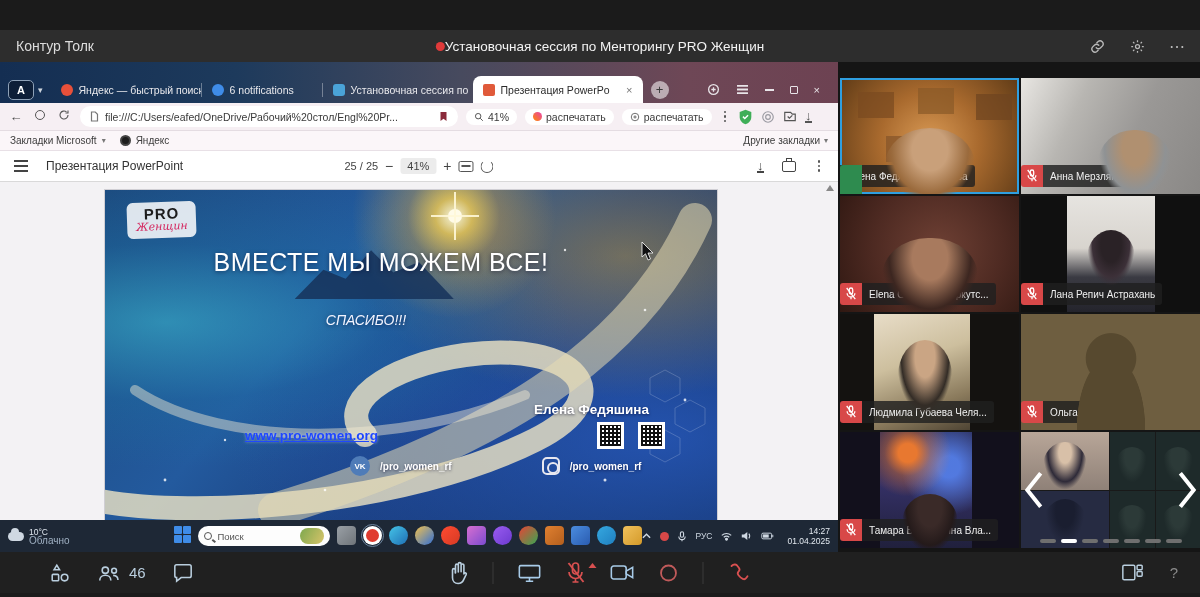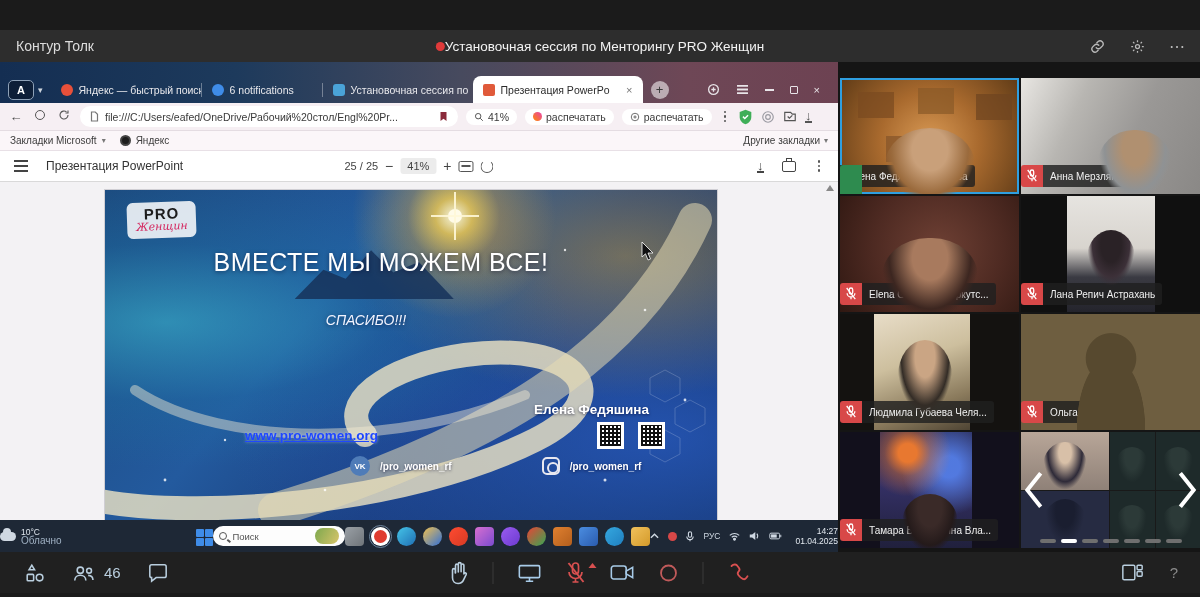--- a/index.html
+++ b/index.html
@@ -128,26 +128,26 @@
   .vk-badge { width:20px; height:20px; border-radius:50%; background:#4f7cb8; color:#fff; font-size:8px;
     font-weight:bold; display:flex; align-items:center; justify-content:center; }
   .ig-badge { width:18px; height:18px; border:2px solid #e8e8f0; border-radius:5px; position:relative; }
   .ig-badge::after { content:""; position:absolute; left:3px; top:3px; width:8px; height:8px;
     border:2px solid #e8e8f0; border-radius:50%; }
   .handle { color:#ffffff; font-size:10px; font-weight:bold; text-shadow:0 1px 3px rgba(0,0,40,.6); }
   .cursor-arrow { position:absolute; left:641px; top:60px; }
 
   
   .taskbar { position:absolute; left:0; top:458px; width:838px; height:32px; background:#1e2836;
-    display:flex; align-items:center; padding:0 0; }
+    display:flex; align-items:center; padding:0 8px; }
   .weather { display:flex; align-items:center; gap:5px; color:#dfe6ee; width:150px; }
   .cloud { width:16px; height:9px; background:#cfd8e2; border-radius:8px; position:relative; }
   .cloud::before { content:""; position:absolute; left:3px; top:-4px; width:8px; height:8px; border-radius:50%; background:#cfd8e2; }
   .wtxt .t1 { font-size:8.5px; line-height:9px; } .wtxt .t2 { font-size:10px; color:#9fb0c2; line-height:8px; }
-  .tb-center { display:flex; align-items:flex-end; margin-left:92px; }
+  .tb-center { display:flex; align-items:flex-start; gap:7px; margin-left:92px; }
   .start { width:17px; height:17px; display:grid; grid-template-columns:8px 8px; grid-template-rows:8px 8px; gap:1px; cursor:pointer; }
   .start i { background:#3f8ce8; border-radius:1px; }
   .searchpill { width:132px; height:20px; background:#fdfdfd; border-radius:10px; display:flex; align-items:center;
     padding:0 6px; gap:5px; cursor:text; }
   .searchpill .mag { width:8px; height:8px; border:1.5px solid #555; border-radius:50%; position:relative; flex:none; }
   .searchpill .mag::after { content:""; position:absolute; left:7px; top:7px; width:4px; height:1.5px; background:#555; transform:rotate(40deg); }
   .searchpill span { font-size:9.5px; color:#555; flex:1; }
   .searchpill .sart { width:24px; height:16px; border-radius:8px; background:linear-gradient(120deg,#7da84e,#d8c46a); flex:none; }
   .app-ic { width:19px; height:19px; border-radius:4px; cursor:pointer; flex:none; }
   .app-ic.ring { border-radius:50%; }
@@ -213,21 +213,21 @@
   .pv-cell::after { content:""; position:absolute; left:50%; top:26%; transform:translateX(-50%); width:34px; height:40px;
     background:radial-gradient(ellipse at 50% 24%, #2c3a38 0 30%, transparent 60%); border-radius:50% 50% 0 0; }
   .pager-prev, .pager-next { position:absolute; top:38px; width:22px; height:40px; color:#fff; cursor:pointer; z-index:3; }
   .pager-prev { left:2px; } .pager-next { right:2px; }
   .dots { position:absolute; left:8px; right:8px; bottom:5px; display:flex; gap:5px; justify-content:center; z-index:3; }
   .dots i { width:16px; height:4px; border-radius:2px; background:#6f6f6f; }
   .dots i.on { background:#ffffff; }
 
   
   .controls { position:absolute; left:0; top:552px; width:1200px; height:41px; background:#202020;
-    display:flex; align-items:center; }
+    display:flex; align-items:center;padding-left:25px; }
   .ctrl-left { display:flex; align-items:center; gap:26px; margin-left:24px; }
   .count { color:#b9cede; font-size:15px; margin-left:-18px; }
   .ctrl-center { position:absolute; left:50%; transform:translateX(-50%); display:flex; align-items:center; gap:24px; }
   .cdiv { width:1px; height:22px; background:#3a3a3a; }
   .cbtn { display:flex; align-items:center; justify-content:center; cursor:pointer; position:relative; }
   .mic-caret { position:absolute; right:-11px; top:2px; width:0; height:0; border-left:4px solid transparent;
     border-right:4px solid transparent; border-bottom:5px solid #d85050; }
   .ctrl-right { position:absolute; right:22px; display:flex; align-items:center; gap:26px; }
   .help { color:#8a8a8a; font-size:15px; cursor:pointer; }
 </style>

